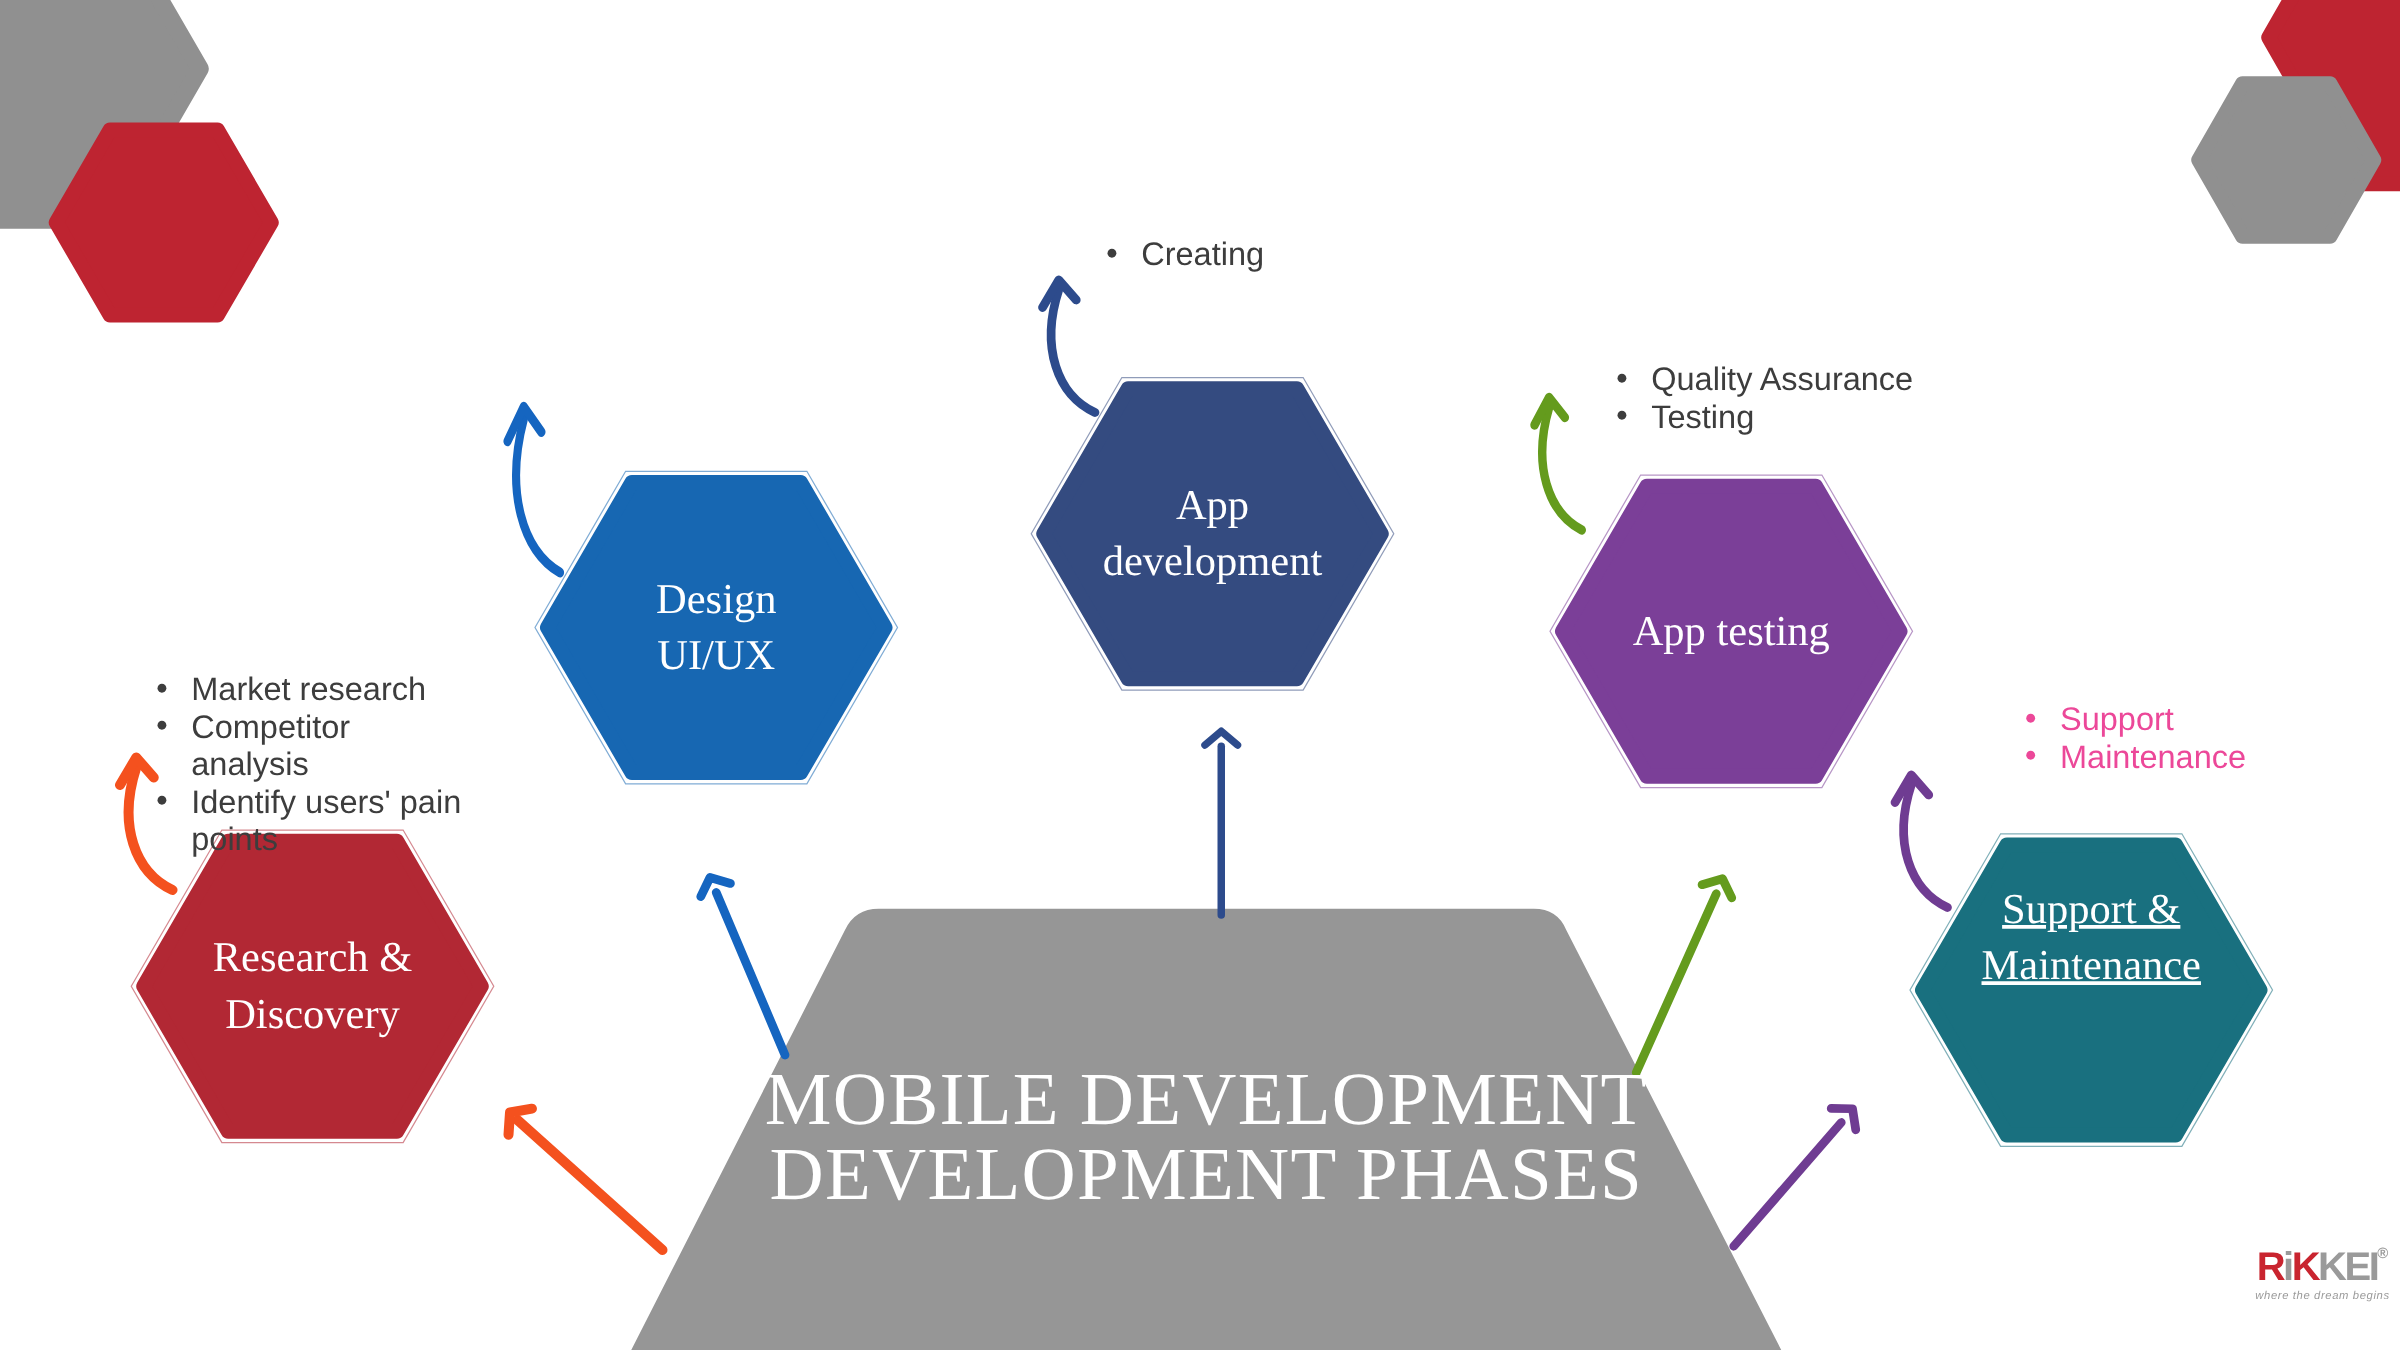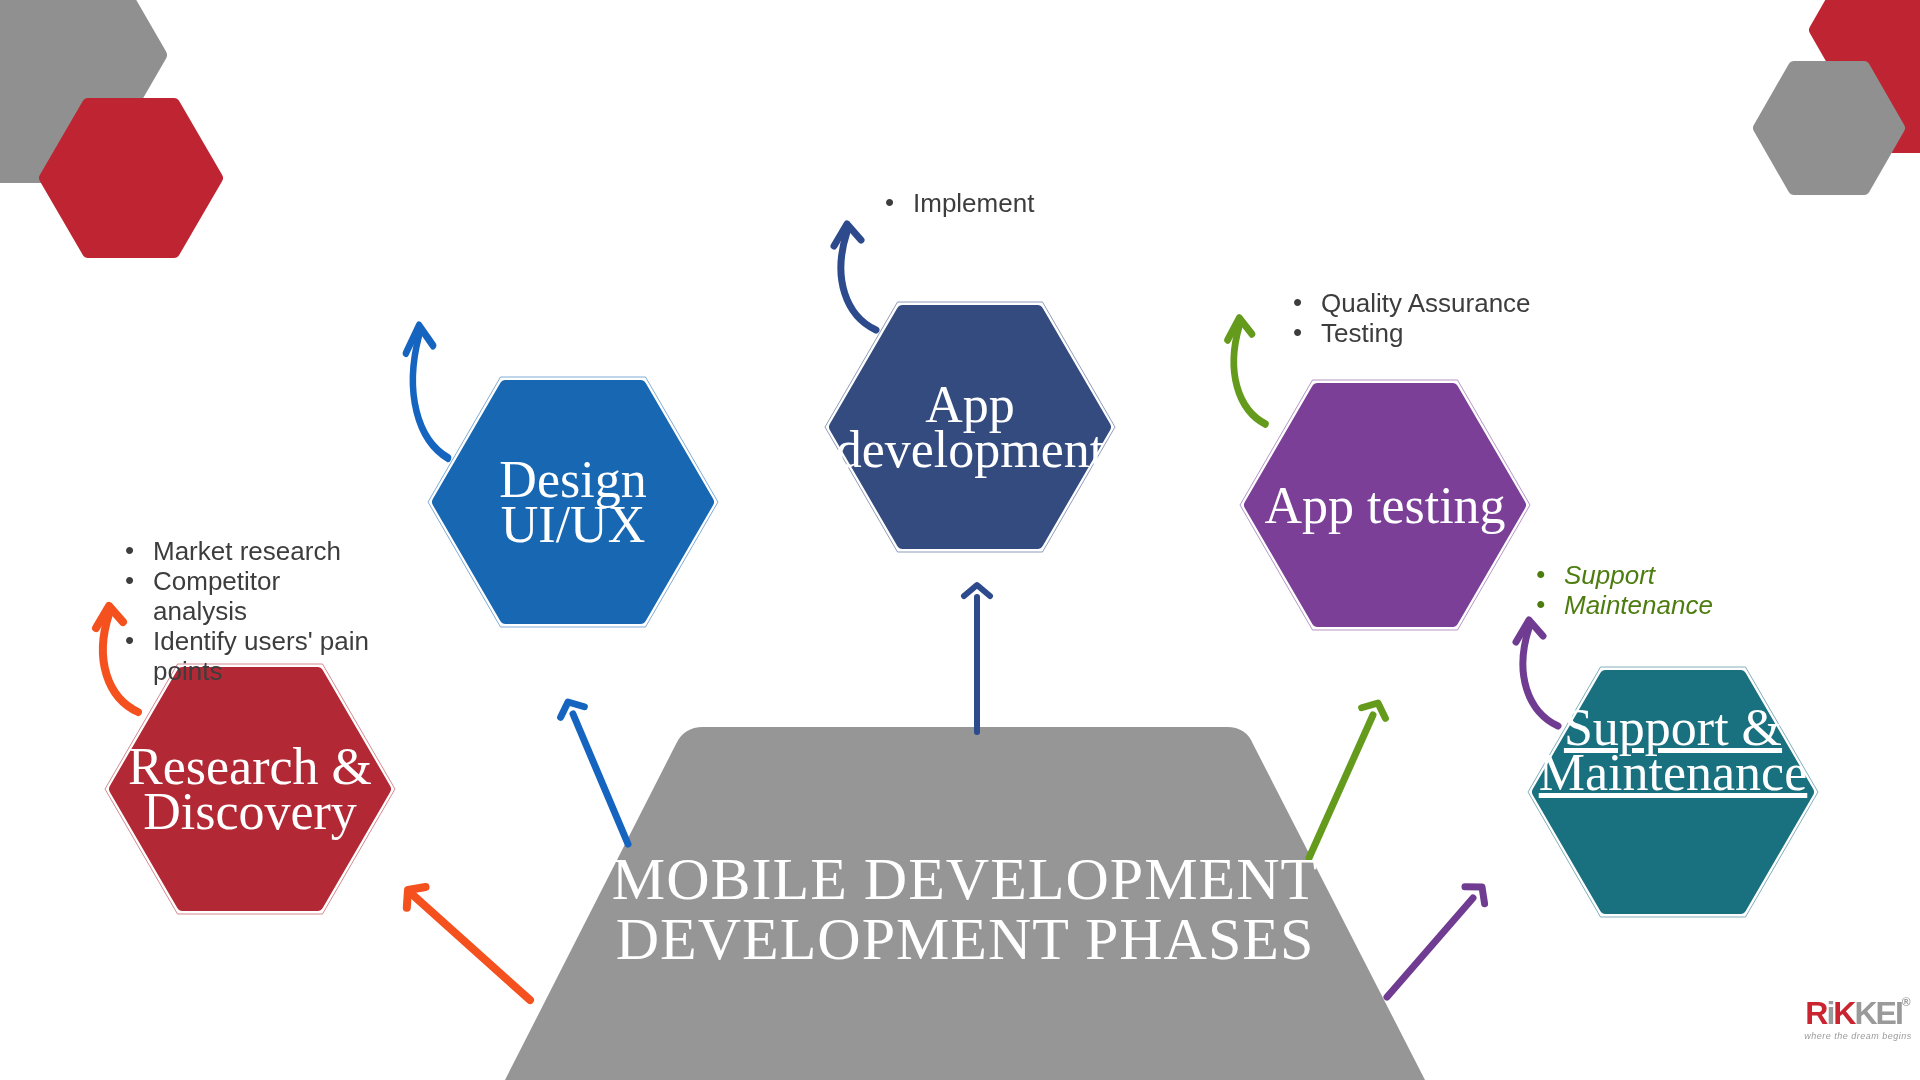--- a/index.html
+++ b/index.html
@@ -6,21 +6,21 @@
   .stage {
     position:relative; width:1920px; height:1080px; overflow:hidden;
     background:#ffffff; font-family:"Liberation Sans", sans-serif;
   }
   .layer { position:absolute; left:0; top:0; width:1920px; height:1080px; }
   svg.layer { z-index:1; }
   .txt { z-index:2; }
 
   .hexlabel {
     position:absolute; width:290px; text-align:center; color:#ffffff;
-    font-family:"Liberation Serif", serif; font-size:52px; line-height:45px;
+    font-family:"Liberation Serif", serif; font-size:34px; line-height:45px;
   }
   .hexlabel span { display:block; }
 
   .bullets {
     position:absolute; margin:0; padding:0; list-style:none;
     font-size:26px; line-height:30px; font-family:"Liberation Sans", sans-serif;
   }
   .bullets li { position:relative; padding-left:31px; margin:0; }
   .bullets li::before { content:"\2022"; position:absolute; left:3px; top:-1px; }
 
@@ -157,27 +157,27 @@
   </div>
 
   <ul class="bullets txt" style="left: 122px; top: 536px; width: 250px; color: rgb(61, 61, 61);">
     <li>Market research</li>
     <li>Competitor analysis</li>
     <li>Identify users' pain points</li>
   </ul>
   <ul class="bullets txt" style="left: 445px; top: 272px; width: 300px; color: rgb(61, 61, 61);">
   </ul>
   <ul class="bullets txt" style="left: 882px; top: 188px; width: 250px; color: rgb(61, 61, 61);">
-    <li>Implement</li>
+    <li>Creating</li>
   </ul>
   <ul class="bullets txt" style="left: 1290px; top: 288px; width: 300px; color: rgb(61, 61, 61);">
     <li>Quality Assurance</li>
     <li>Testing</li>
   </ul>
-  <ul class="bullets txt" style="left: 1533px; top: 560px; width: 250px; color: #4d7c0f; font-style: italic;">
+  <ul class="bullets txt" style="left: 1617px; top: 560px; width: 250px; color: #ec4899;">
     <li>Support</li>
     <li>Maintenance</li>
   </ul>
 
   <div class="logo txt">
     <div class="logo-letters">
       <span style="color: rgb(201, 36, 47);">R</span><span style="color: rgb(154, 154, 154);">i</span><span style="color: rgb(201, 36, 47);">K</span><span style="color: rgb(154, 154, 154);">K</span><span style="color: rgb(154, 154, 154);">E</span><span style="color: rgb(154, 154, 154);">I</span><span class="logo-reg" style="color: rgb(154, 154, 154);">®</span>
     </div>
     <div class="logo-tagline" style="color: rgb(154, 154, 154);">where the dream begins</div>
   </div>

